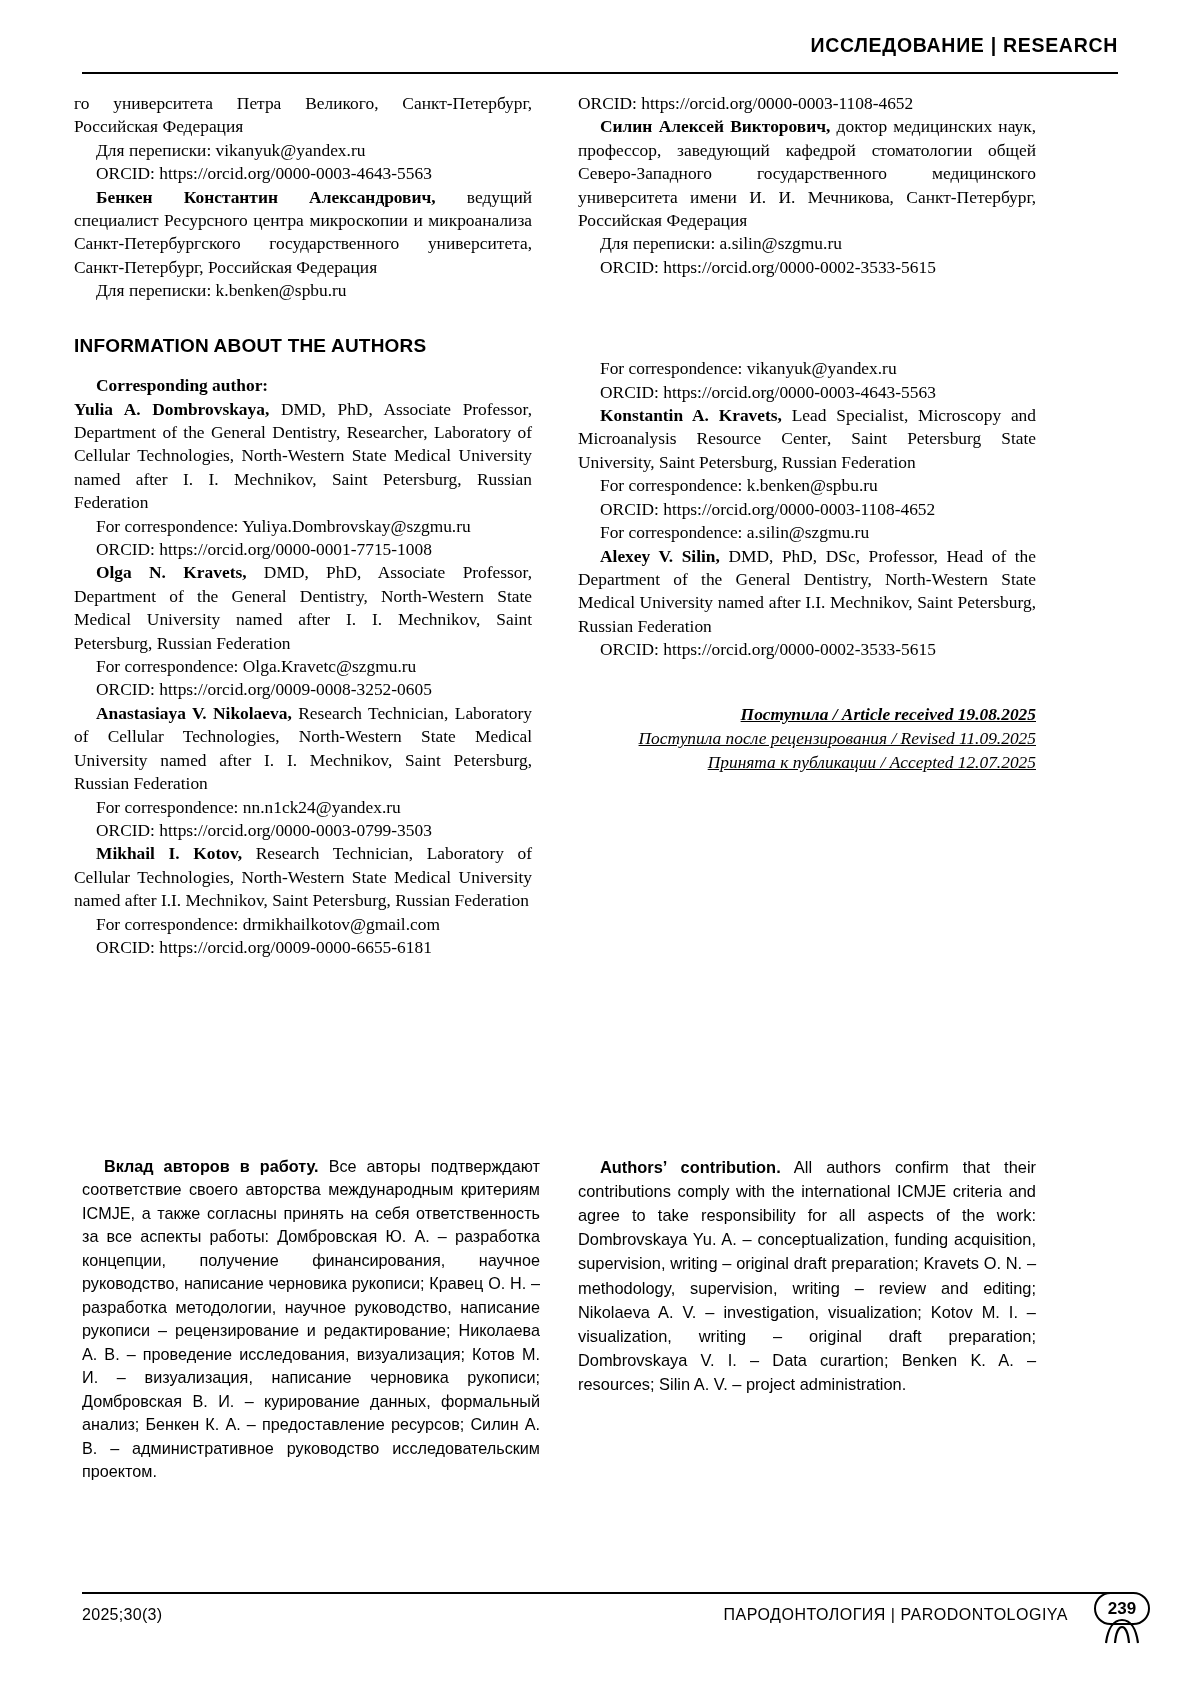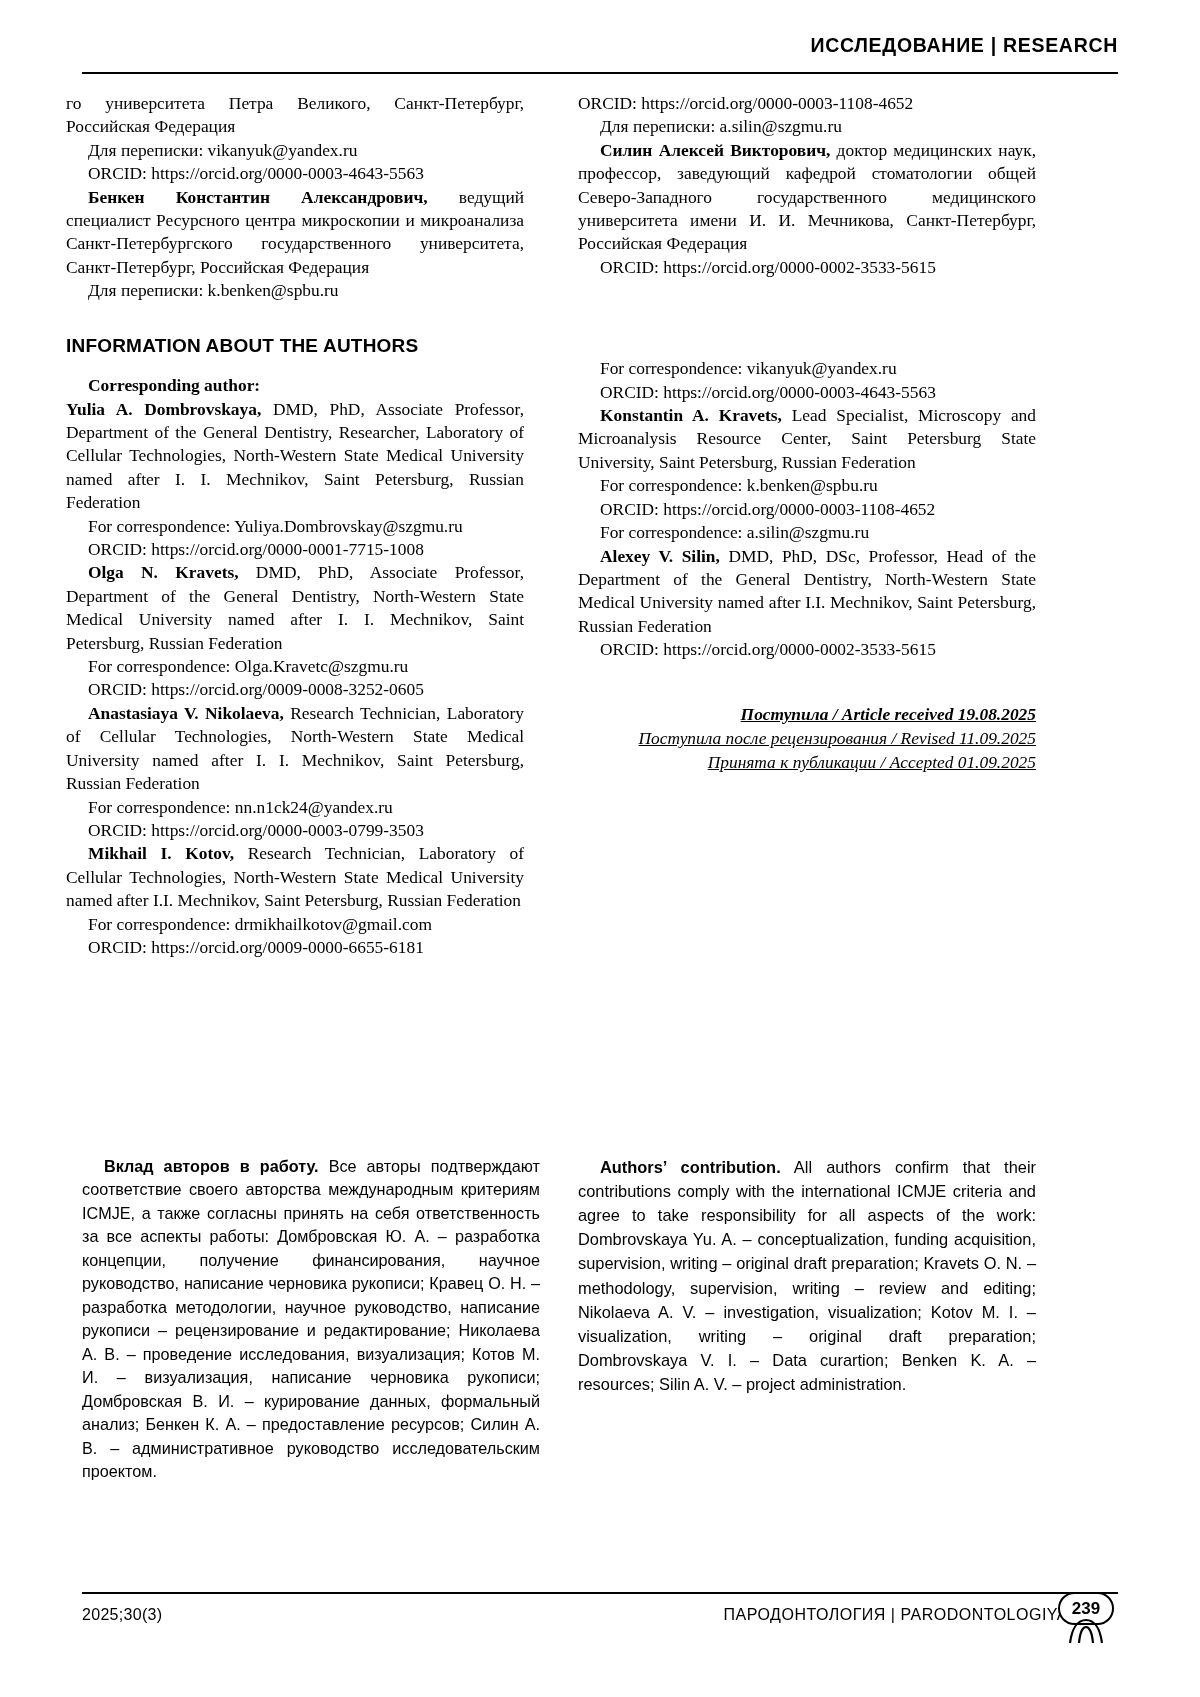--- a/index.html
+++ b/index.html
@@ -46,21 +46,21 @@
   }
 
   
   .col {
     position: absolute;
     width: 458px;
     text-align: justify;
     font-size: 17.4px;
     line-height: 1.345;
   }
-  .col-left  { left: 66px;  top: 92px; }
+  .col-left  { left: 74px;  top: 92px; }
   .col-right { left: 578px; top: 92px; }
 
   p {
     margin: 0 0 0 0;
     text-align: justify;
   }
   .p-ind { text-indent: 22px; }
   .nojust { text-align: left; }
   b, .bold { font-weight: bold; }
 
@@ -131,21 +131,21 @@
     left: 578px;
     top: 1606px;
     width: 490px;
     text-align: right;
     font-family: "Liberation Sans", sans-serif;
     font-size: 16px;
     letter-spacing: 0.5px;
   }
   .page-badge {
     position: absolute;
-    left: 1058px;
+    left: 1094px;
     top: 1592px;
     width: 58px;
     height: 40px;
   }
   .page-badge .oval {
     position: absolute;
     left: 0; top: 0;
     width: 56px;
     height: 33px;
     border: 2.2px solid #000;
@@ -201,41 +201,41 @@
     <p class="p-ind"><b>Mikhail I. Kotov,</b><span> Research Technician, Laboratory of Cellular Technologies, North-Western State Medical University named after I.I. Mechnikov, Saint Petersburg, Russian Federation</span></p>
     <p class="p-ind nojust">For correspondence: drmikhailkotov@gmail.com</p>
     <p class="p-ind nojust">ORCID: https://orcid.org/0009-0000-6655-6181</p>
 
   </div>
 
   <div class="col col-right">
 
     <p class="nojust">ORCID: https://orcid.org/0000-0003-1108-4652</p>
 
+    <p class="p-ind"><b>Силин Алексей Викторович,</b><span> доктор медицинских наук, профессор, заведующий кафедрой стоматологии общей Северо-Западного государственного медицинского университета имени И. И. Мечникова, Санкт-Петербург, Российская Федерация</span></p>
     <p class="p-ind nojust">Для переписки: a.silin@szgmu.ru</p>
-    <p class="p-ind"><b>Силин Алексей Викторович,</b><span> доктор медицинских наук, профессор, заведующий кафедрой стоматологии общей Северо-Западного государственного медицинского университета имени И. И. Мечникова, Санкт-Петербург, Российская Федерация</span></p>
     <p class="p-ind nojust">ORCID: https://orcid.org/0000-0002-3533-5615</p>
 
     <div style="height:78px"></div>
 
     <p class="p-ind nojust">For correspondence: vikanyuk@yandex.ru</p>
     <p class="p-ind nojust">ORCID: https://orcid.org/0000-0003-4643-5563</p>
 
     <p class="p-ind"><b>Konstantin A. Kravets,</b><span> Lead Specialist, Microscopy and Microanalysis Resource Center, Saint Petersburg State University, Saint Petersburg, Russian Federation</span></p>
     <p class="p-ind nojust">For correspondence: k.benken@spbu.ru</p>
     <p class="p-ind nojust">ORCID: https://orcid.org/0000-0003-1108-4652</p>
 
     <p class="p-ind nojust">For correspondence: a.silin@szgmu.ru</p>
     <p class="p-ind"><b>Alexey V. Silin,</b><span> DMD, PhD, DSc, Professor, Head of the Department of the General Dentistry, North-Western State Medical University named after I.I. Mechnikov, Saint Petersburg, Russian Federation</span></p>
     <p class="p-ind nojust">ORCID: https://orcid.org/0000-0002-3533-5615</p>
 
     <div class="dates">
       <div class="d1">Поступила / Article received 19.08.2025</div>
       <div>Поступила после рецензирования / Revised 11.09.2025</div>
-      <div>Принята к публикации / Accepted 01.09.2025</div>
+      <div>Принята к публикации / Accepted 12.07.2025</div>
     </div>
 
   </div>
 
   <div class="contrib-left">
     <p><span class="lead">Вклад авторов в работу.</span><span> Все авторы подтверждают соответствие своего авторства международным критериям ICMJE, а также согласны принять на себя ответственность за все аспекты работы: Домбровская Ю. А. – разработка концепции, получение финансирования, научное руководство, написание черновика рукописи; Кравец О. Н. – разработка методологии, научное руководство, написание рукописи – рецензирование и редактирование; Николаева А. В. – проведение исследования, визуализация; Котов М. И. – визуализация, написание черновика рукописи; Домбровская В. И. – курирование данных, формальный анализ; Бенкен К. А. – предоставление ресурсов; Силин А. В. – административное руководство исследовательским проектом.</span></p>
   </div>
 
   <div class="contrib-right">
     <p><span class="lead">Authors’ contribution.</span><span> All authors confirm that their contributions comply with the international ICMJE criteria and agree to take responsibility for all aspects of the work: Dombrovskaya Yu. A. – conceptualization, funding acquisition, supervision, writing – original draft preparation; Kravets O. N. – methodology, supervision, writing – review and editing; Nikolaeva A. V. – investigation, visualization; Kotov M. I. – visualization, writing – original draft preparation; Dombrovskaya V. I. – Data curartion; Benken K. A. – resources; Silin A. V. – project administration.</span></p>

